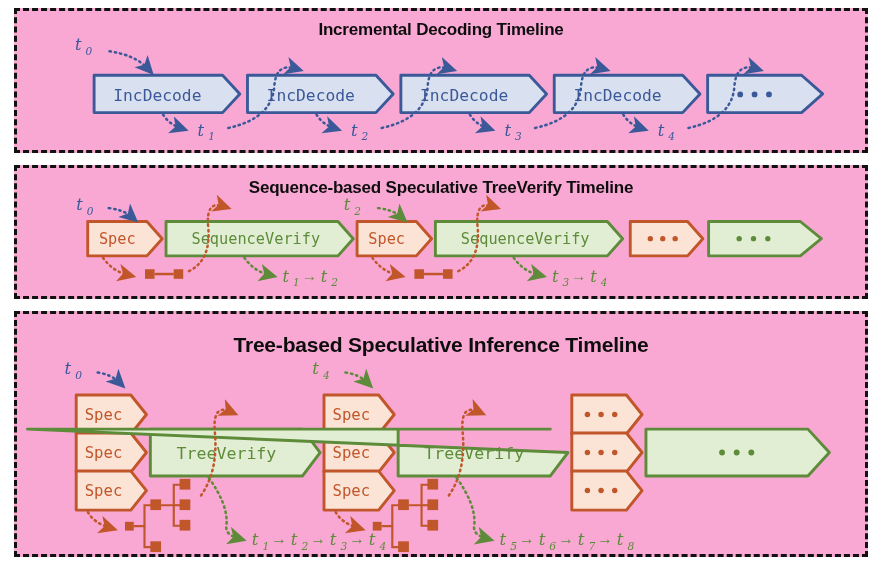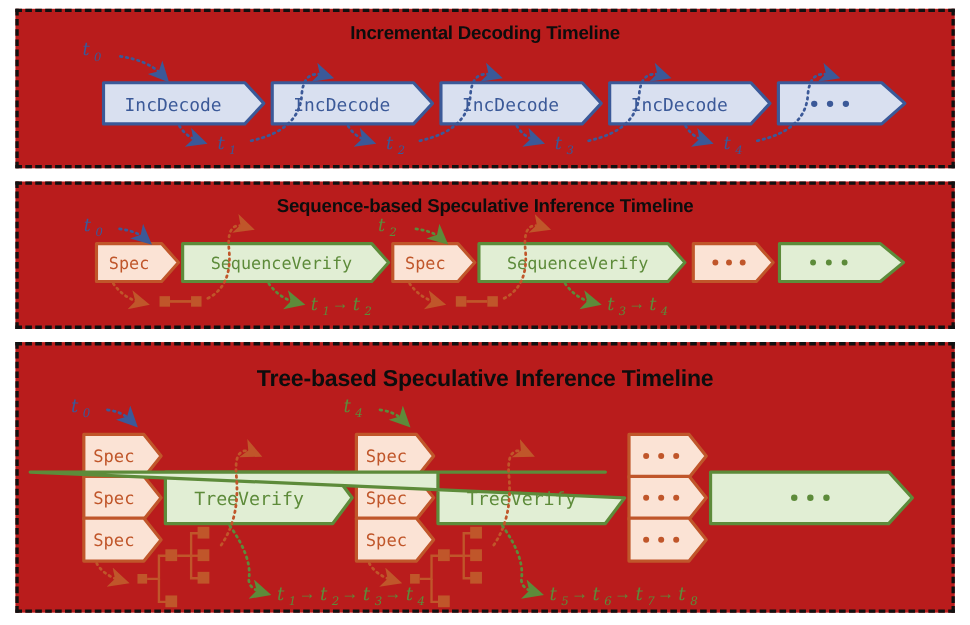--- a/index.html
+++ b/index.html
@@ -17,21 +17,21 @@
     position: relative;
     width: 882px;
     height: 568px;
     background: #ffffff;
   }
   .panel {
     position: absolute;
     left: 14px;
     width: 854px;
     box-sizing: border-box;
-    background: #b91c1c;
+    background: #f9a8d4;
     border: 3px dashed #111111;
   }
   #panel-1 { top: 8px;   height: 145px; }
   #panel-2 { top: 165px; height: 134px; }
   #panel-3 { top: 311px; height: 246px; }
 
   .panel-title {
     position: absolute;
     left: 0;
     right: 0;
@@ -137,21 +137,21 @@
         <text class="tlabel" x="501" y="135" font-size="11" fill="#3b5998">3</text>
       </g>
       <g>
         <text class="tlabel" x="650" y="130" font-size="17" fill="#3b5998">t</text>
         <text class="tlabel" x="661" y="135" font-size="11" fill="#3b5998">4</text>
       </g>
     </svg>
   </div>
 
   <div class="panel" id="panel-2">
-    <div class="panel-title" id="title-2">Sequence-based Speculative Inference Timeline</div>
+    <div class="panel-title" id="title-2">Sequence-based Speculative TreeVerify Timeline</div>
 
     <svg class="svg-layer" id="svg-2" viewBox="0 0 854 134">
 
       <g>
         <path d="M54,56 H116 L132,74 L116,92 H54 Z" fill="#fbe3d5" stroke="#c0562a" stroke-width="3" stroke-linejoin="round"></path>
         <text class="shape-label" x="85" y="80" font-size="16" fill="#c0562a" text-anchor="middle">Spec</text>
       </g>
 
       <g>
         <path d="M136,56 H316 L332,74 L316,92 H136 Z" fill="#e1eed4" stroke="#5d8b3a" stroke-width="3" stroke-linejoin="round"></path>

